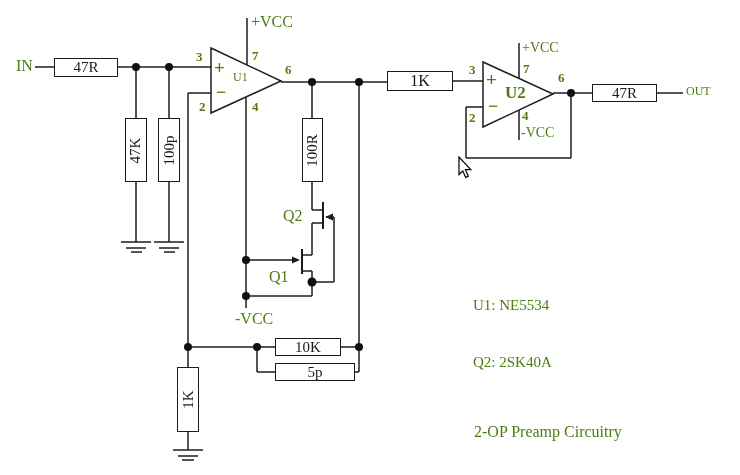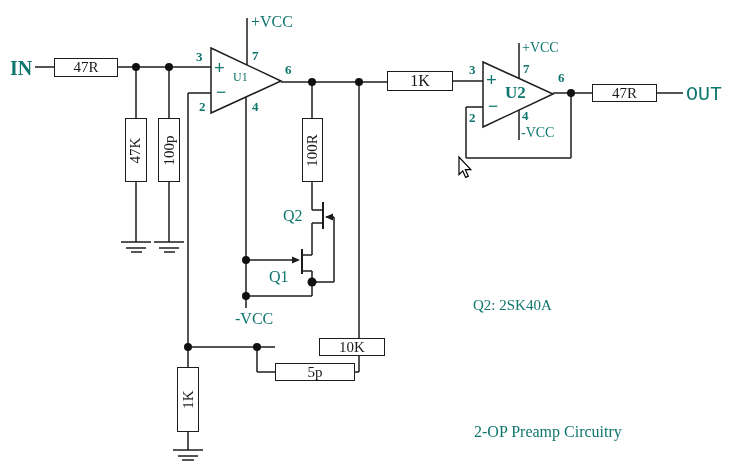--- a/index.html
+++ b/index.html
@@ -1,19 +1,19 @@
 <!DOCTYPE html>
 <html><head>
 <meta charset="utf-8">
 <style>
   html,body{margin:0;padding:0;background:#fff;}
   #stage{position:relative;width:740px;height:475px;background:#fff;overflow:hidden;
          font-family:"Liberation Serif","DejaVu Serif",serif;color:#1a1a1a;}
   #schem{position:absolute;left:0;top:0;}
-  .lbl{position:absolute;white-space:pre;line-height:1;color:#0f766e;}
+  .lbl{position:absolute;white-space:pre;line-height:1;color:#4d7c0f;}
   .pin{font-size:13px;font-weight:bold;}
   .sign{font-weight:bold;}
   .box{position:absolute;border:1.6px solid #1c1c1c;background:#fff;
        display:flex;align-items:center;justify-content:center;box-sizing:border-box;}
   .box span{font-size:15px;white-space:nowrap;}
   .vert span{transform:rotate(-90deg);}
   .noteline{white-space:pre;}
 </style>
 </head>
 <body>
@@ -112,38 +112,38 @@
     </div>
   <div class="box vert" style="left:125px;top:118px;width:22px;height:64px;">
     <span>47K</span>
     </div>
   <div class="box vert" style="left:158px;top:118px;width:22px;height:64px;">
     <span>100p</span>
     </div>
   <div class="box vert" style="left:302px;top:118px;width:21px;height:64px;">
     <span>100R</span>
     </div>
-  <div class="box" style="left:275px;top:338px;width:66px;height:18px;margin-left:44px;">
+  <div class="box" style="left:275px;top:338px;width:66px;height:18px;">
     <span>10K</span>
     </div>
   <div class="box" style="left:275px;top:363px;width:80px;height:18px;">
     <span>5p</span>
     </div>
   <div class="box vert" style="left:177px;top:367px;width:22px;height:65px;">
     <span>1K</span>
     </div>
   <div class="box" style="left:387px;top:71px;width:66px;height:20px;">
     <span style="font-size:16px;">1K</span>
     </div>
   <div class="box" style="left:592px;top:84px;width:65px;height:18px;">
     <span>47R</span>
     </div>
 
-  <span class="lbl" style="left:10px;top:58px;font-size:20px;font-weight:bold;">IN</span>
-  <span class="lbl" style="left:686px;top:85px;font-size:20px;font-family:Liberation Mono, monospace;">OUT</span>
+  <span class="lbl" style="left:16px;top:58px;font-size:16px;">IN</span>
+  <span class="lbl" style="left:686px;top:85px;font-size:12px;">OUT</span>
 
   <span class="lbl" style="left:251px;top:14px;font-size:16px;">+VCC</span>
   <span class="lbl" style="left:235px;top:311px;font-size:16px;">-VCC</span>
   <span class="lbl" style="left:522px;top:41px;font-size:14px;">+VCC</span>
   <span class="lbl" style="left:521px;top:126px;font-size:14px;">-VCC</span>
 
   <span class="lbl" style="left:233px;top:71px;font-size:12px;">U1</span>
   <span class="lbl sign" style="left:214px;top:58px;font-size:19px;">+</span>
   <span class="lbl sign" style="left:216px;top:83px;font-size:18px;">−</span>
   <span class="lbl pin" style="left:196px;top:50px;">3</span>
@@ -158,20 +158,21 @@
   <span class="lbl pin" style="left:469px;top:63px;">3</span>
   <span class="lbl pin" style="left:469px;top:111px;">2</span>
   <span class="lbl pin" style="left:523px;top:62px;">7</span>
   <span class="lbl pin" style="left:522px;top:109px;">4</span>
   <span class="lbl pin" style="left:558px;top:71px;">6</span>
 
   <span class="lbl" style="left:283px;top:208px;font-size:16px;">Q2</span>
   <span class="lbl" style="left:269px;top:269px;font-size:16px;">Q1</span>
 
   <div class="lbl" style="left:473px;top:258px;font-size:15px;line-height:19px;">
+    <div class="noteline">U1: NE5534</div>
     <div class="noteline">Q2: 2SK40A</div>
   </div>
 
   <div class="lbl" style="left:474px;top:384px;font-size:16px;line-height:19px;">
     <div>2-OP Preamp Circuitry</div>
     
     
   </div>
 
 </div>

